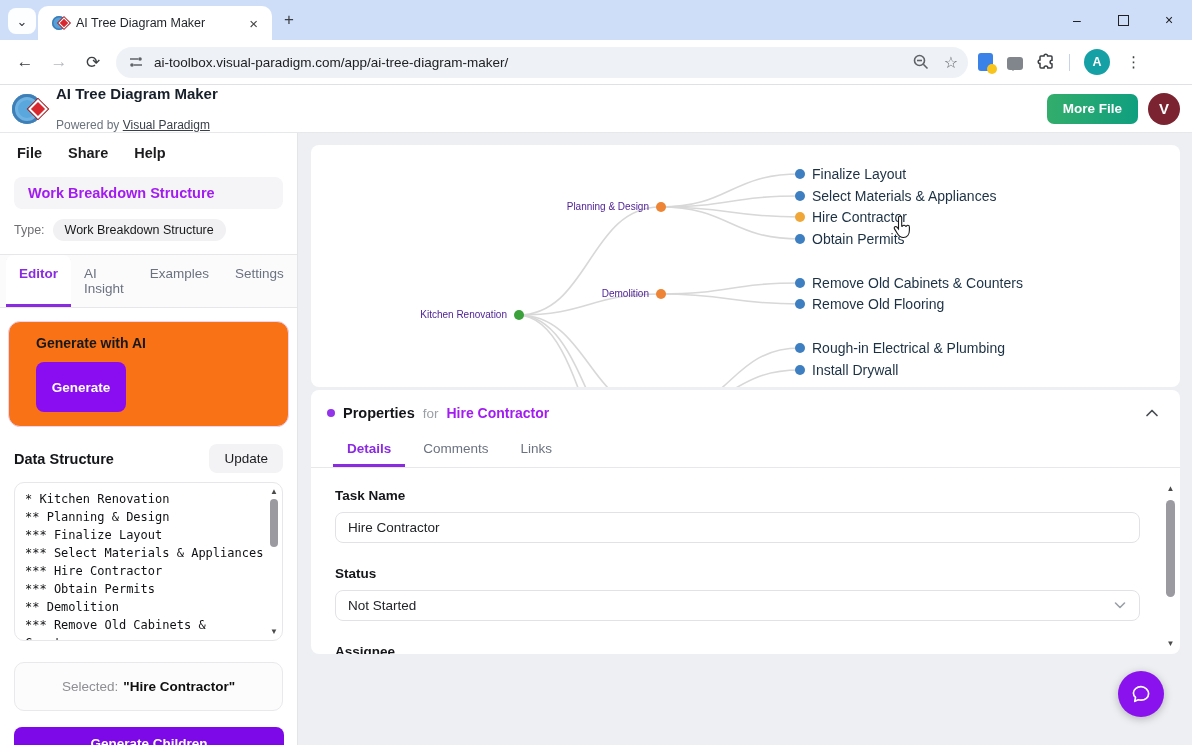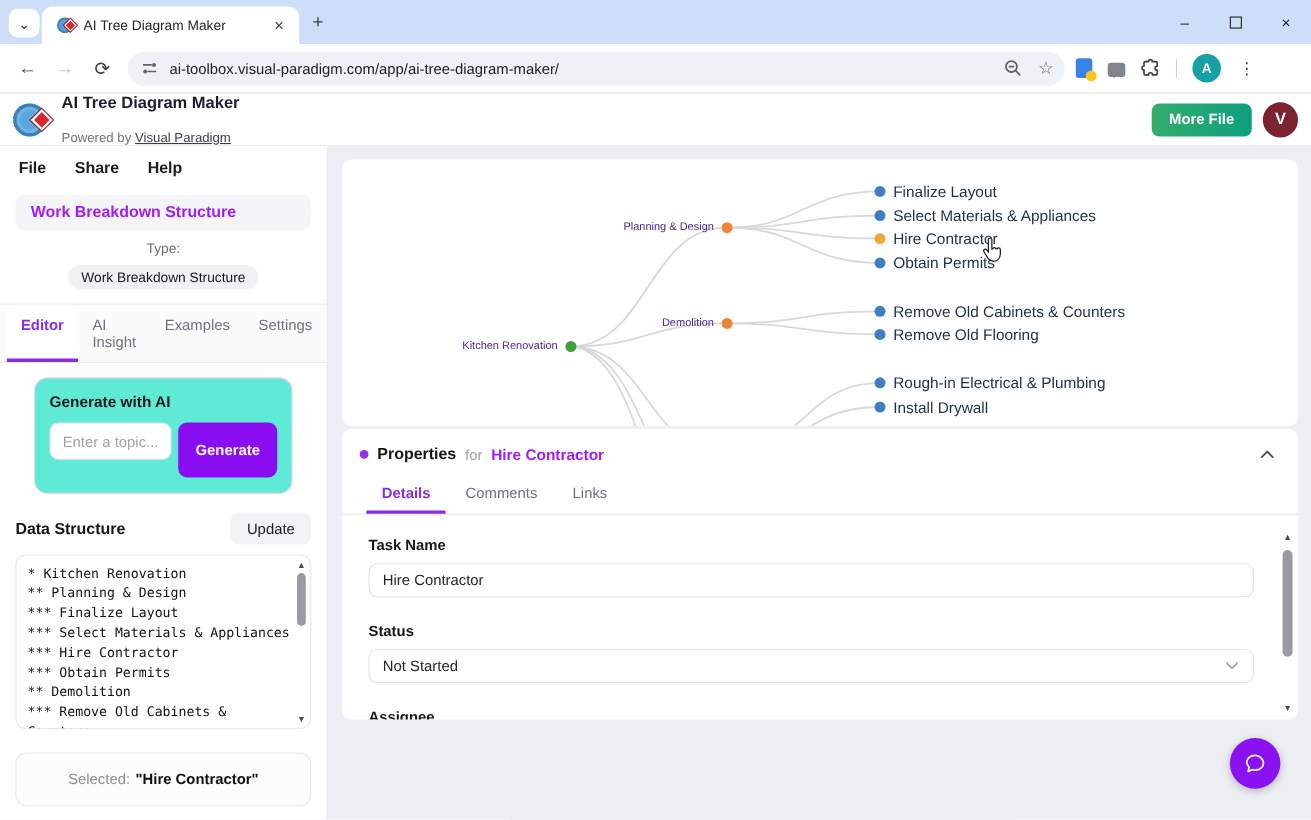--- a/index.html
+++ b/index.html
@@ -53,28 +53,28 @@
   .avatar-v { width:32px; height:32px; border-radius:50%; background:#7b2330; color:#fff; font-size:15px; font-weight:bold; display:flex; align-items:center; justify-content:center; }
 
   
   .content { display:flex; height:612px; }
   .sidebar { width:298px; background:#fff; border-right:1px solid #e3e5e8; flex:0 0 298px; position:relative; }
   .main { flex:1; background:#edeff2; padding:12px 12px 0 13px; }
 
   
   .menu-row { display:flex; gap:26px; padding:12px 0 0 17px; font-size:14.5px; font-weight:600; color:#1c1c1e; height:32px; }
   .doc-title { margin:12px 14px 0; background:#f5f5f7; border-radius:8px; height:32px; display:flex; align-items:center; padding:0 14px; color:#a21cf2; font-size:14.5px; font-weight:bold; }
-  .type-row { margin:10px 14px 0; display:flex; align-items:center; gap:8px; font-size:12.5px;flex-direction:column; }
+  .type-row { margin:10px 14px 0; display:flex; align-items:center; gap:8px; font-size:12.5px; }
   .type-label { color:#6f6f74; }
   .type-pill { background:#f1f1f3; border-radius:12px; padding:4px 12px; color:#17181a; }
   .side-divider { border-top:1px solid #e7e7ea; margin-top:13px; }
   .side-tabs { display:flex; background:#fbfbfc; border-bottom:1px solid #e7e7ea; padding:0 6px; }
   .side-tab { padding:11px 13px; font-size:13.5px; color:#6b7280; }
   .side-tab.active { color:#8a2be2; font-weight:bold; background:#fff; border-radius:8px 8px 0 0; box-shadow:inset 0 -3px 0 #8a2be2; }
-  .gen-card { margin:13px 31px 0; background:#5eead4; border:1px solid #ead3fc; border-radius:12px; padding:13px 13px 14px; }
+  .gen-card { margin:13px 8px 0; background:#f97316; border:1px solid #ead3fc; border-radius:12px; padding:13px 27px 14px; }
   .gen-title { font-size:14px; font-weight:bold; color:#17181a; }
   .gen-row { display:flex; gap:6px; margin-top:11px; }
   .gen-input { flex:1; min-width:0; height:34px; border:1px solid #e3dcee; border-radius:8px; padding:0 11px; font-size:13.5px; font-family:inherit; color:#333; background:#fff; }
   .gen-input::placeholder { color:#a0a4ab; }
   .gen-btn { width:90px; height:50px; border:none; border-radius:8px; background:#8a0df2; color:#fff; font-size:13.5px; font-weight:bold; font-family:inherit; }
   .ds-row { margin:17px 14px 9px; display:flex; align-items:center; justify-content:space-between; }
   .ds-title { font-size:14.5px; font-weight:bold; color:#141519; }
   .update-btn { background:#f3f3f5; border:none; border-radius:8px; padding:7px 15px; font-size:13.5px; color:#1a1b1e; font-family:inherit; }
   .code-box { margin:0 14px; height:159px; border:1px solid #e7e7ea; border-radius:10px; position:relative; overflow:hidden; background:#fff; }
   .code-pre { font-family:"DejaVu Sans Mono",monospace; font-size:12px; line-height:18px; color:#101114; padding:7px 16px 7px 10px; white-space:pre-wrap; word-break:break-word; }
@@ -214,21 +214,20 @@
     <div class="side-divider"></div>
     <div class="side-tabs">
       <div class="side-tab active">Editor</div>
       <div class="side-tab">AI Insight</div>
       <div class="side-tab">Examples</div>
       <div class="side-tab">Settings</div>
     </div>
     <div class="gen-card">
       <div class="gen-title">Generate with AI</div>
       <div class="gen-row">
-        <input class="gen-input" placeholder="Enter a topic..." style="">
         <button class="gen-btn">Generate</button>
       </div>
     </div>
     <div class="ds-row">
       <div class="ds-title">Data Structure</div>
       <button class="update-btn">Update</button>
     </div>
     <div class="code-box">
       <div class="code-pre">* Kitchen Renovation
 ** Planning &amp; Design

